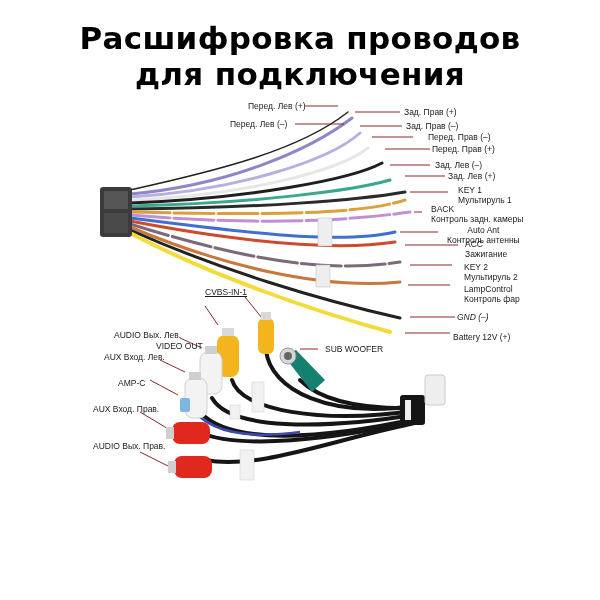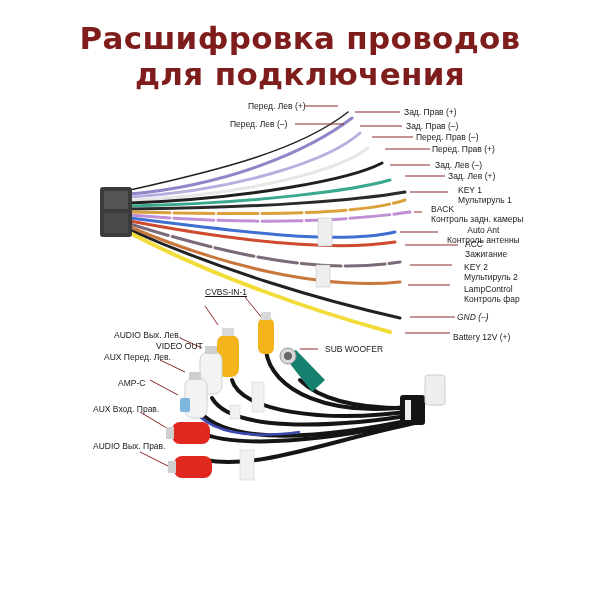--- a/index.html
+++ b/index.html
@@ -1,17 +1,17 @@
 <!DOCTYPE html>
 <html><head>
   <meta charset="utf-8">
   <style>
     html, body { margin: 0; padding: 0; background: #ffffff; }
     body { width: 600px; height: 600px; position: relative; overflow: hidden; font-family: "DejaVu Sans", sans-serif; }
-    .title { position: absolute; left: 0; width: 600px; text-align: center; color: #7f1d1d; font-weight: bold; font-size: 31px; line-height: 36px; letter-spacing: 0.3px; }
+    .title { position: absolute; left: 0; width: 600px; text-align: center; color: #000000; font-weight: bold; font-size: 31px; line-height: 36px; letter-spacing: 0.3px; }
     .t1 { top: 20px; }
     .t2 { top: 56px; }
     .lbl { position: absolute; font-family: "Liberation Sans", sans-serif; font-size: 8.5px; color: #1a1a1a; line-height: 10px; white-space: nowrap; }
     .lbl .l2 { display: block; padding-left: 7px; }
     svg.art { position: absolute; left: 0; top: 0; }
   </style>
 </head>
 <body>
 
 <div class="title t1">Расшифровка проводов</div>
@@ -126,21 +126,21 @@
     <circle cx="288" cy="356" r="8" fill="#d8d8d8" stroke="#999"></circle>
     <circle cx="288" cy="356" r="4" fill="#666"></circle>
   </g>
 </svg>
 
 <div class="lbl" style="left:248px; top:101px;">Перед. Лев (+)</div>
 <div class="lbl" style="left:230px; top:119px;">Перед. Лев (–)</div>
 
 <div class="lbl" style="left:404px; top:107px;">Зад. Прав (+)</div>
 <div class="lbl" style="left:406px; top:121px;">Зад. Прав (–)</div>
-<div class="lbl" style="left:416px; top:132px;">Перед. Прав (–)</div>
+<div class="lbl" style="left:428px; top:132px;">Перед. Прав (–)</div>
 <div class="lbl" style="left:432px; top:144px;">Перед. Прав (+)</div>
 <div class="lbl" style="left:435px; top:160px;">Зад. Лев (–)</div>
 <div class="lbl" style="left:448px; top:171px;">Зад. Лев (+)</div>
 
 <div class="lbl" style="left:451px; top:185px;">
   <span class="l2">KEY 1</span>
   <span class="l2">Мультируль 1</span>
 </div>
 <div class="lbl" style="left:424px; top:204px;">
   <span class="l2">BACK</span>
@@ -161,17 +161,17 @@
 <div class="lbl" style="left:457px; top:284px;">
   <span class="l2">LampControl</span>
   <span class="l2">Контроль фар</span>
 </div>
 <div class="lbl" style="left:457px; top:312px;font-style:italic;">GND (–)</div>
 <div class="lbl" style="left:453px; top:332px;">Battery 12V (+)</div>
 
 <div class="lbl" style="left:205px; top:287px;text-decoration:underline;">CVBS-IN-1</div>
 <div class="lbl" style="left:156px; top:301px;margin-top:40px;">VIDEO OUT</div>
 <div class="lbl" style="left:114px; top:330px;">AUDIO Вых. Лев.</div>
-<div class="lbl" style="left:104px; top:352px;">AUX Перед. Лев.</div>
+<div class="lbl" style="left:104px; top:352px;">AUX Вход. Лев.</div>
 <div class="lbl" style="left:118px; top:378px;">AMP-C</div>
 <div class="lbl" style="left:93px; top:404px;">AUX Вход. Прав.</div>
 <div class="lbl" style="left:93px; top:441px;">AUDIO Вых. Прав.</div>
 <div class="lbl" style="left:325px; top:344px;">SUB WOOFER</div>
 
 </body></html>

